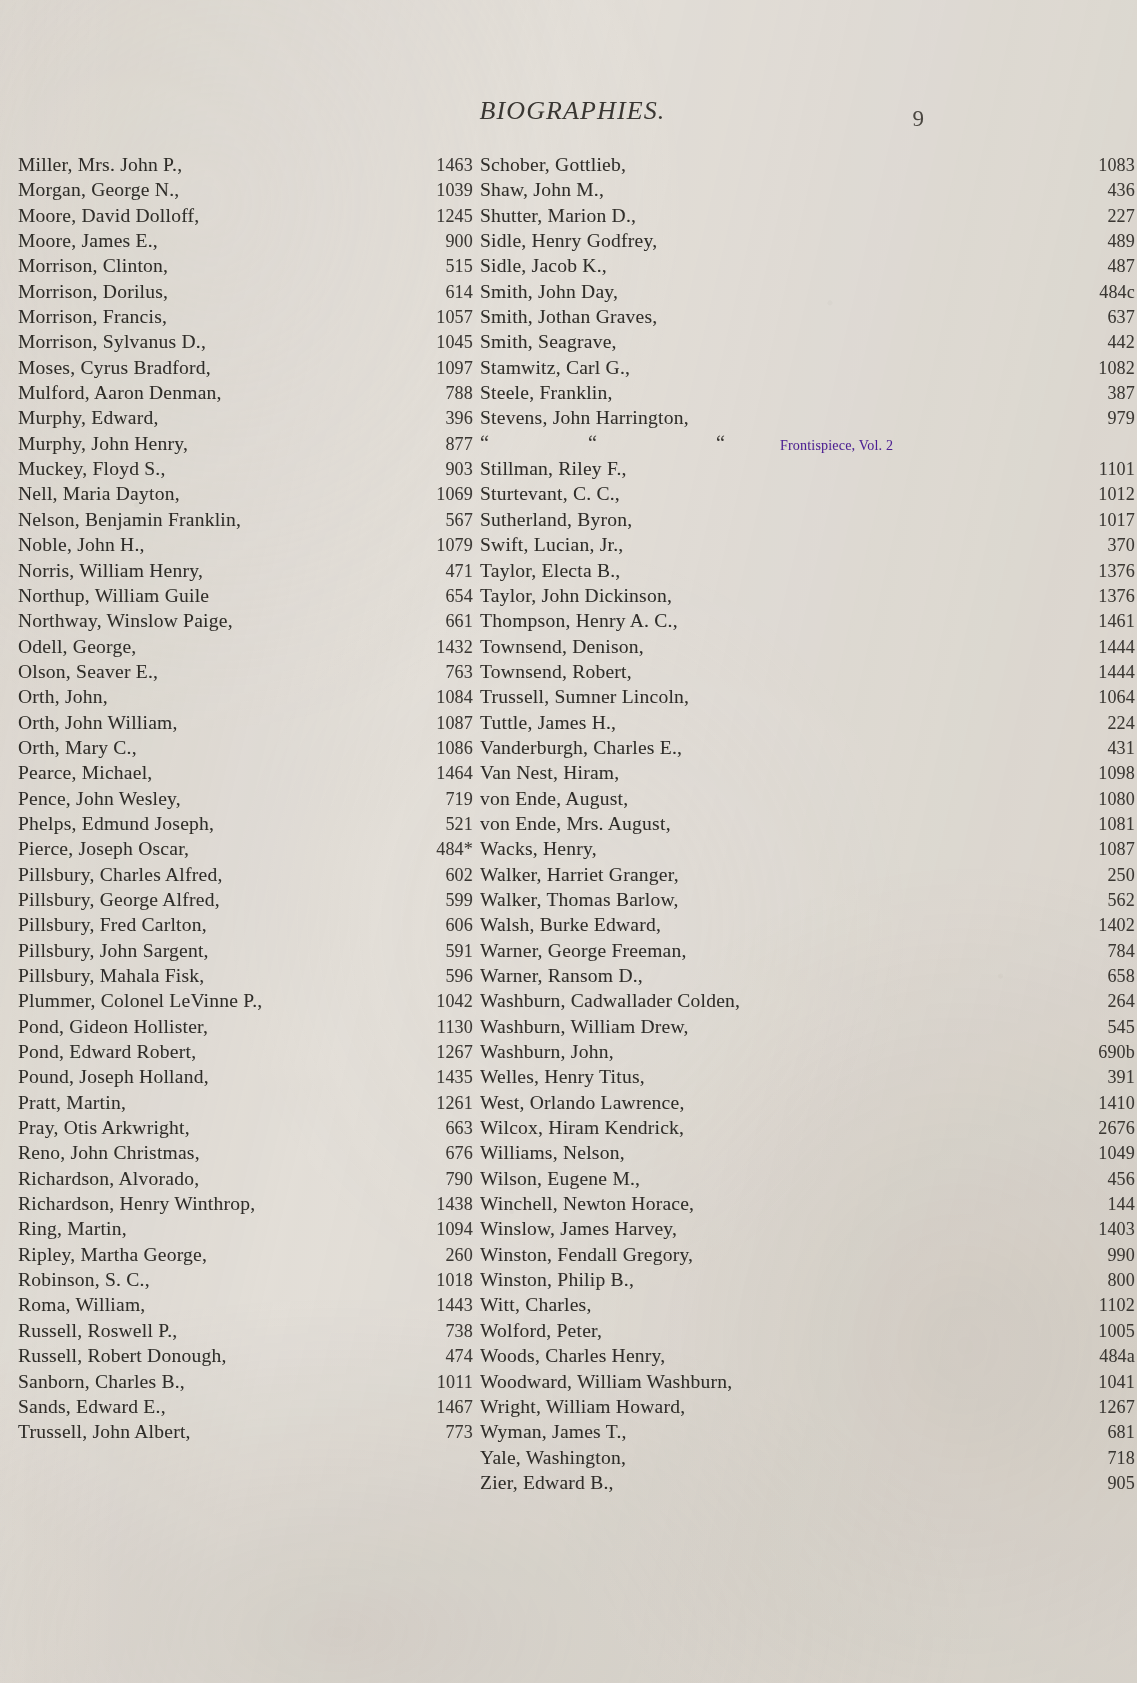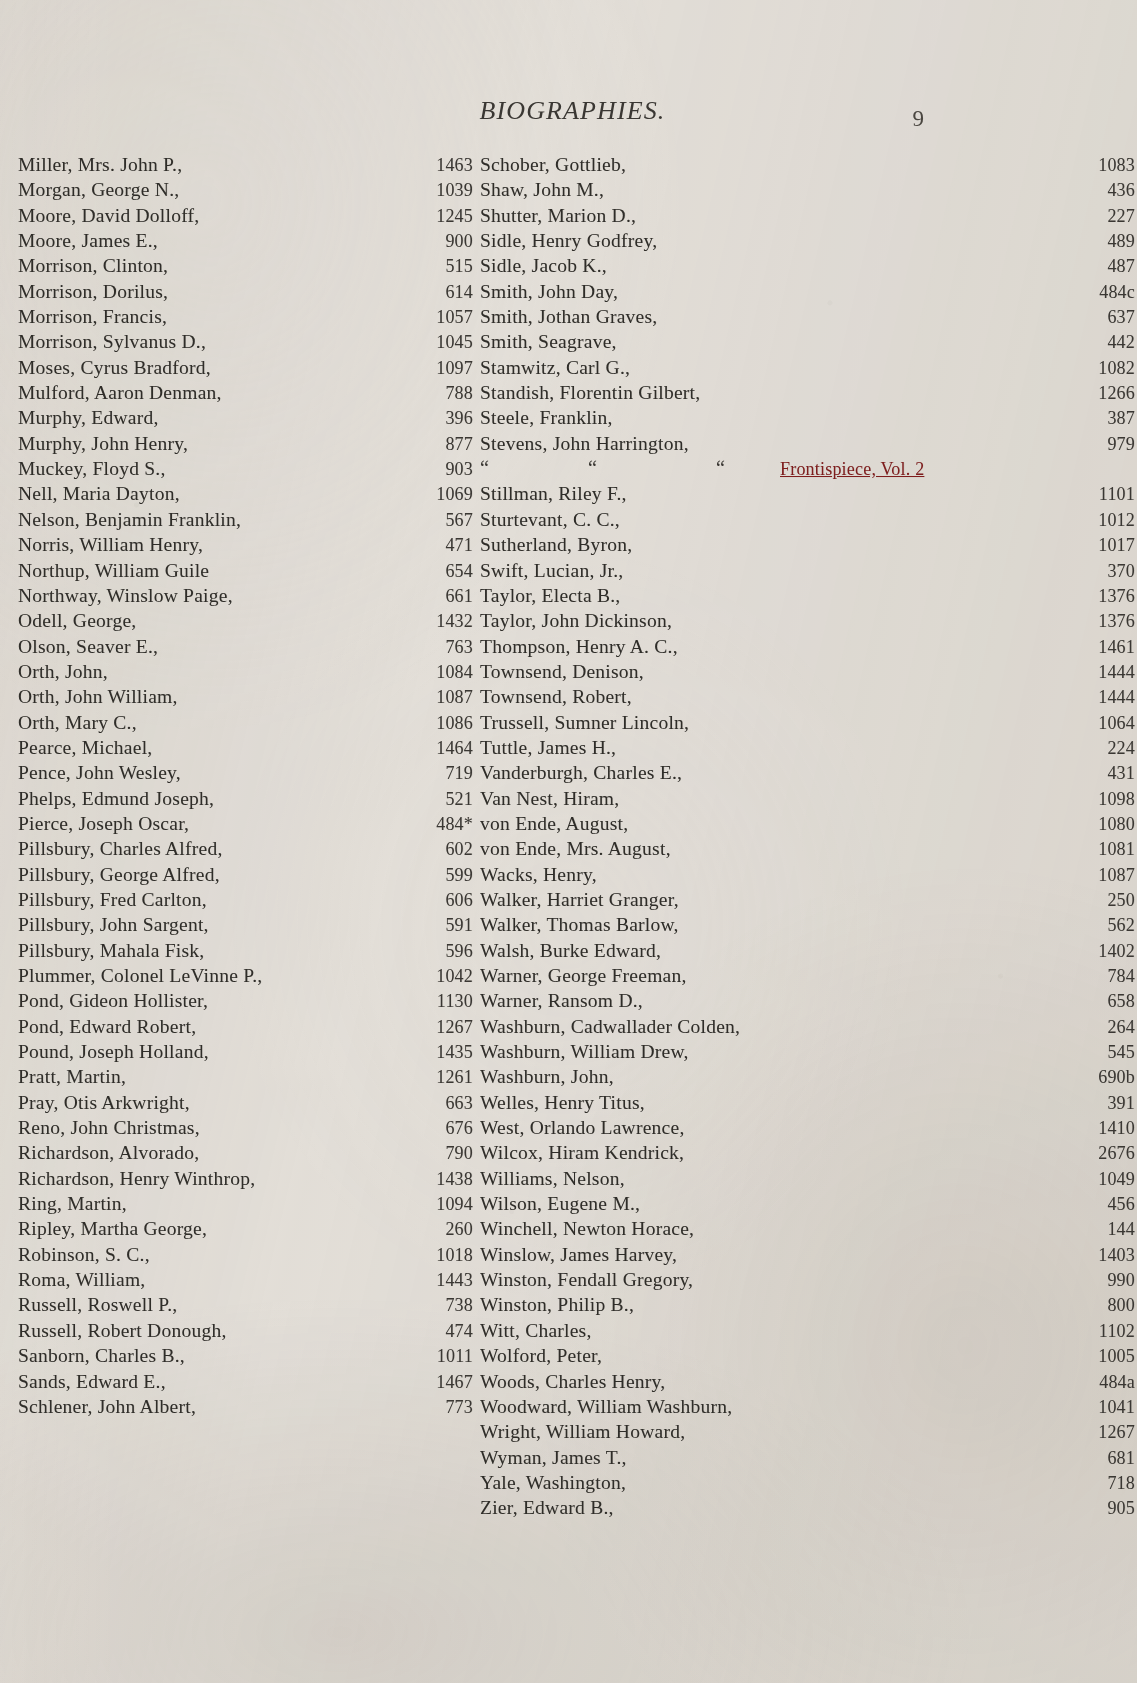--- a/index.html
+++ b/index.html
@@ -134,24 +134,23 @@
   }
   .ditto-marks span {
     display: inline-block;
     font-size: 20px;
     color: #3a3733;
   }
   .dm1 { width: 108px; }
   .dm2 { width: 128px; }
   .dm3 { width: 60px; }
   .entry.ditto .note {
-    font-size: 18px;
-    color: #7f1d1d;
+    font-size: 14px;
+    color: #4c1d95;
     letter-spacing: .2px;
-    text-decoration: underline;
   }
 
   
   .entry .nm, .entry .pg, .entry .note {
     text-shadow: 0.35px 0.25px 0 rgba(80,75,68,0.18);
   }
 </style>
 </head>
 <body>
 
@@ -234,20 +233,25 @@
             <span class="nm">Nell, Maria Dayton,</span>
             <span class="fill"></span>
             <span class="pg">1069</span>
           </div>
           <div class="entry">
             <span class="nm">Nelson, Benjamin Franklin,</span>
             <span class="fill"></span>
             <span class="pg">567</span>
           </div>
           <div class="entry">
+            <span class="nm">Noble, John H.,</span>
+            <span class="fill"></span>
+            <span class="pg">1079</span>
+          </div>
+          <div class="entry">
             <span class="nm">Norris, William Henry,</span>
             <span class="fill"></span>
             <span class="pg">471</span>
           </div>
           <div class="entry">
             <span class="nm">Northup, William Guile</span>
             <span class="fill"></span>
             <span class="pg">654</span>
           </div>
           <div class="entry">
@@ -404,21 +408,21 @@
             <span class="nm">Sanborn, Charles B.,</span>
             <span class="fill"></span>
             <span class="pg">1011</span>
           </div>
           <div class="entry">
             <span class="nm">Sands, Edward E.,</span>
             <span class="fill"></span>
             <span class="pg">1467</span>
           </div>
           <div class="entry">
-            <span class="nm">Schlener, John Albert,</span>
+            <span class="nm">Trussell, John Albert,</span>
             <span class="fill"></span>
             <span class="pg">773</span>
           </div>
         </div>
       <div class="col col-right" id="col-right">
           <div class="entry">
             <span class="nm">Schober, Gottlieb,</span>
             <span class="fill"></span>
             <span class="pg">1083</span>
           </div>
@@ -454,25 +458,20 @@
           </div>
           <div class="entry">
             <span class="nm">Smith, Seagrave,</span>
             <span class="fill"></span>
             <span class="pg">442</span>
           </div>
           <div class="entry">
             <span class="nm">Stamwitz, Carl G.,</span>
             <span class="fill"></span>
             <span class="pg">1082</span>
-          </div>
-          <div class="entry">
-            <span class="nm">Standish, Florentin Gilbert,</span>
-            <span class="fill"></span>
-            <span class="pg">1266</span>
           </div>
           <div class="entry">
             <span class="nm">Steele, Franklin,</span>
             <span class="fill"></span>
             <span class="pg">387</span>
           </div>
           <div class="entry">
             <span class="nm">Stevens, John Harrington,</span>
             <span class="fill"></span>
             <span class="pg">979</span>

